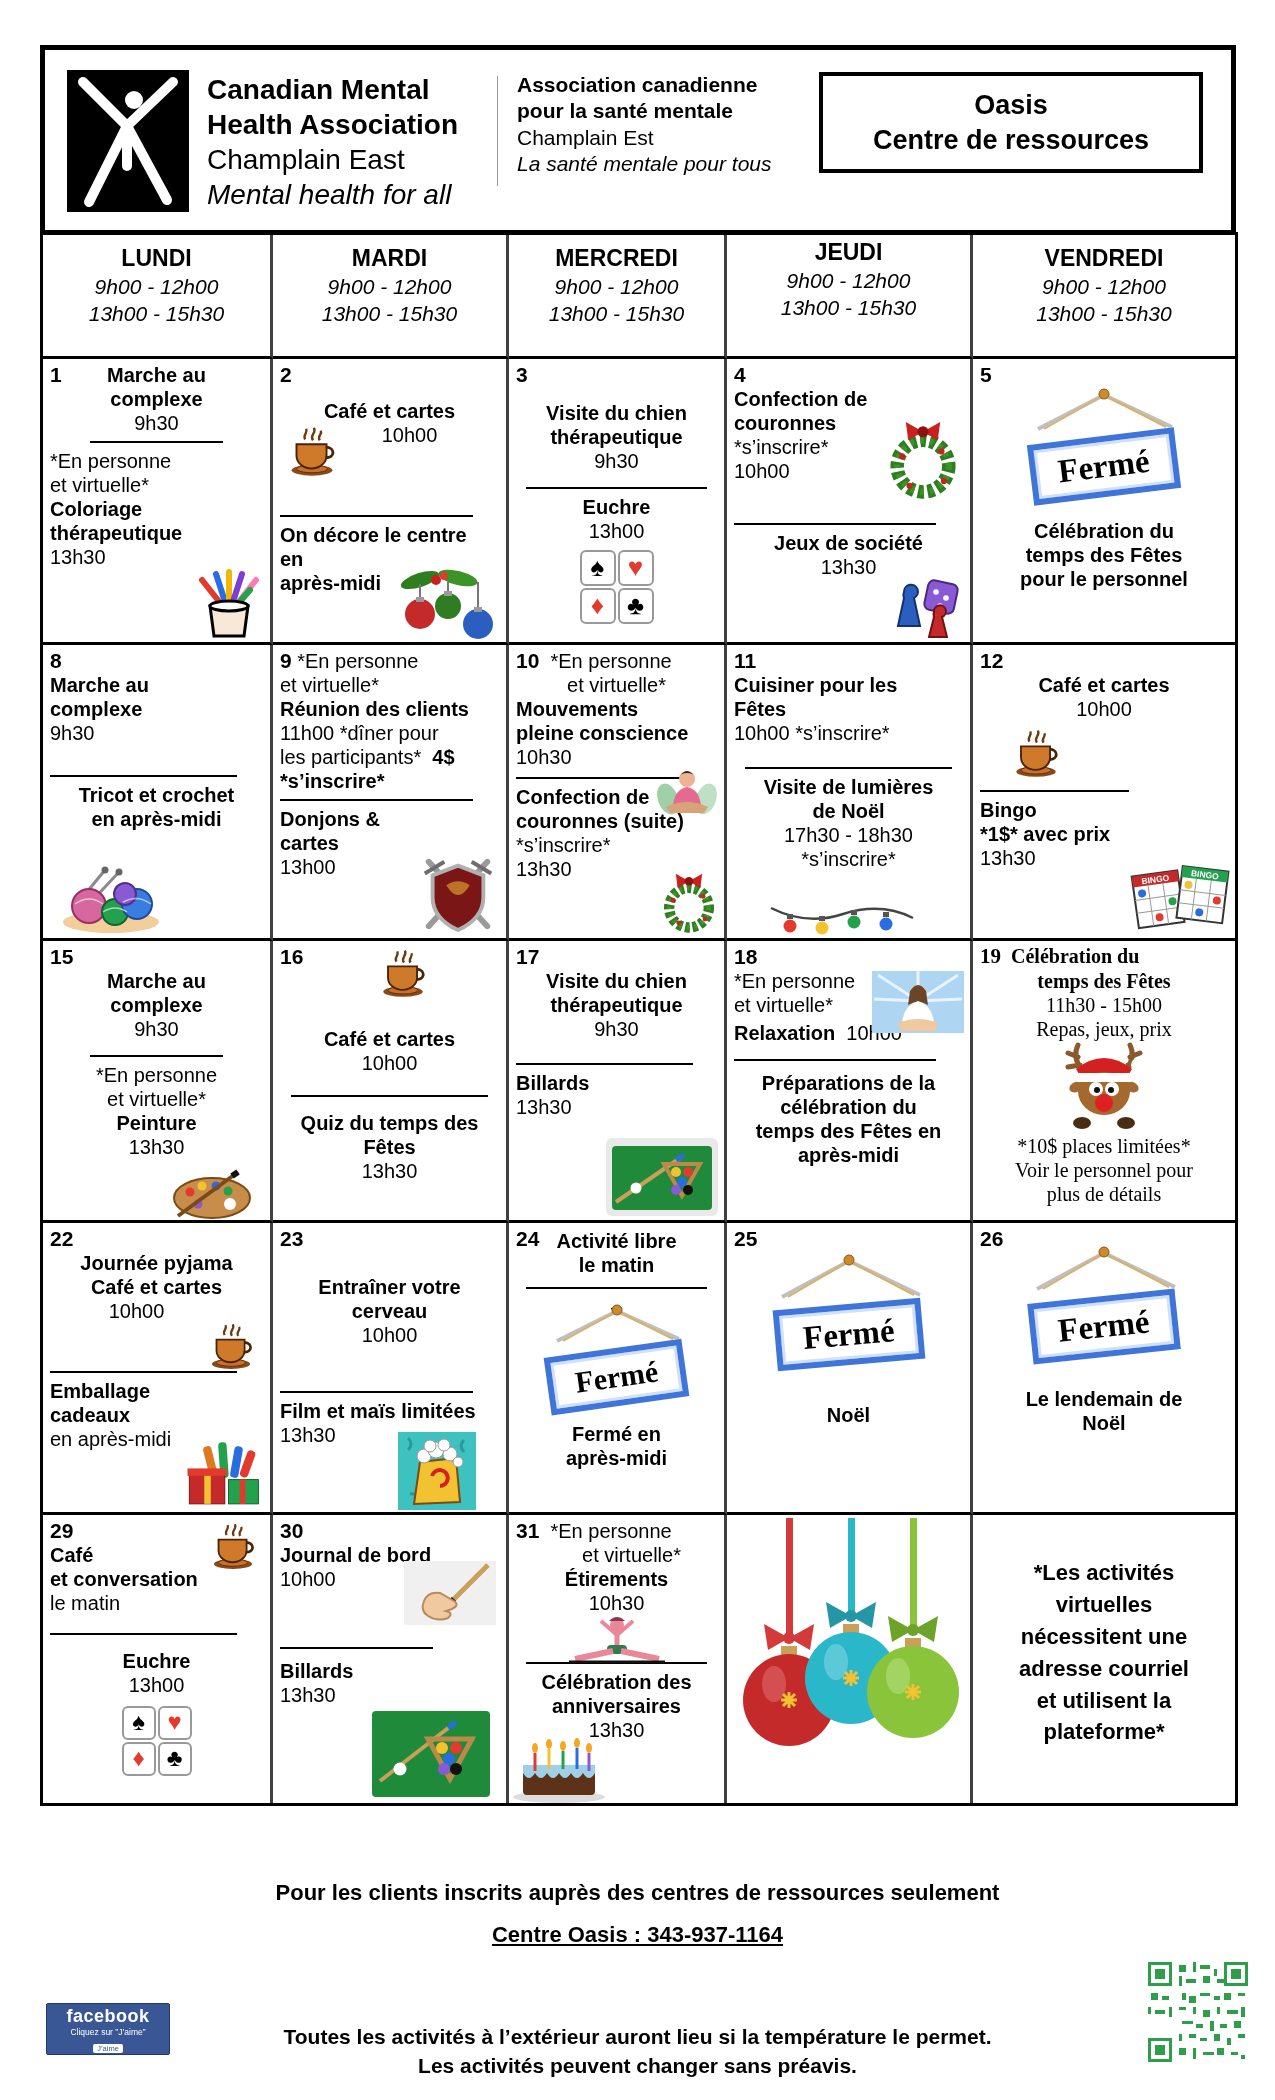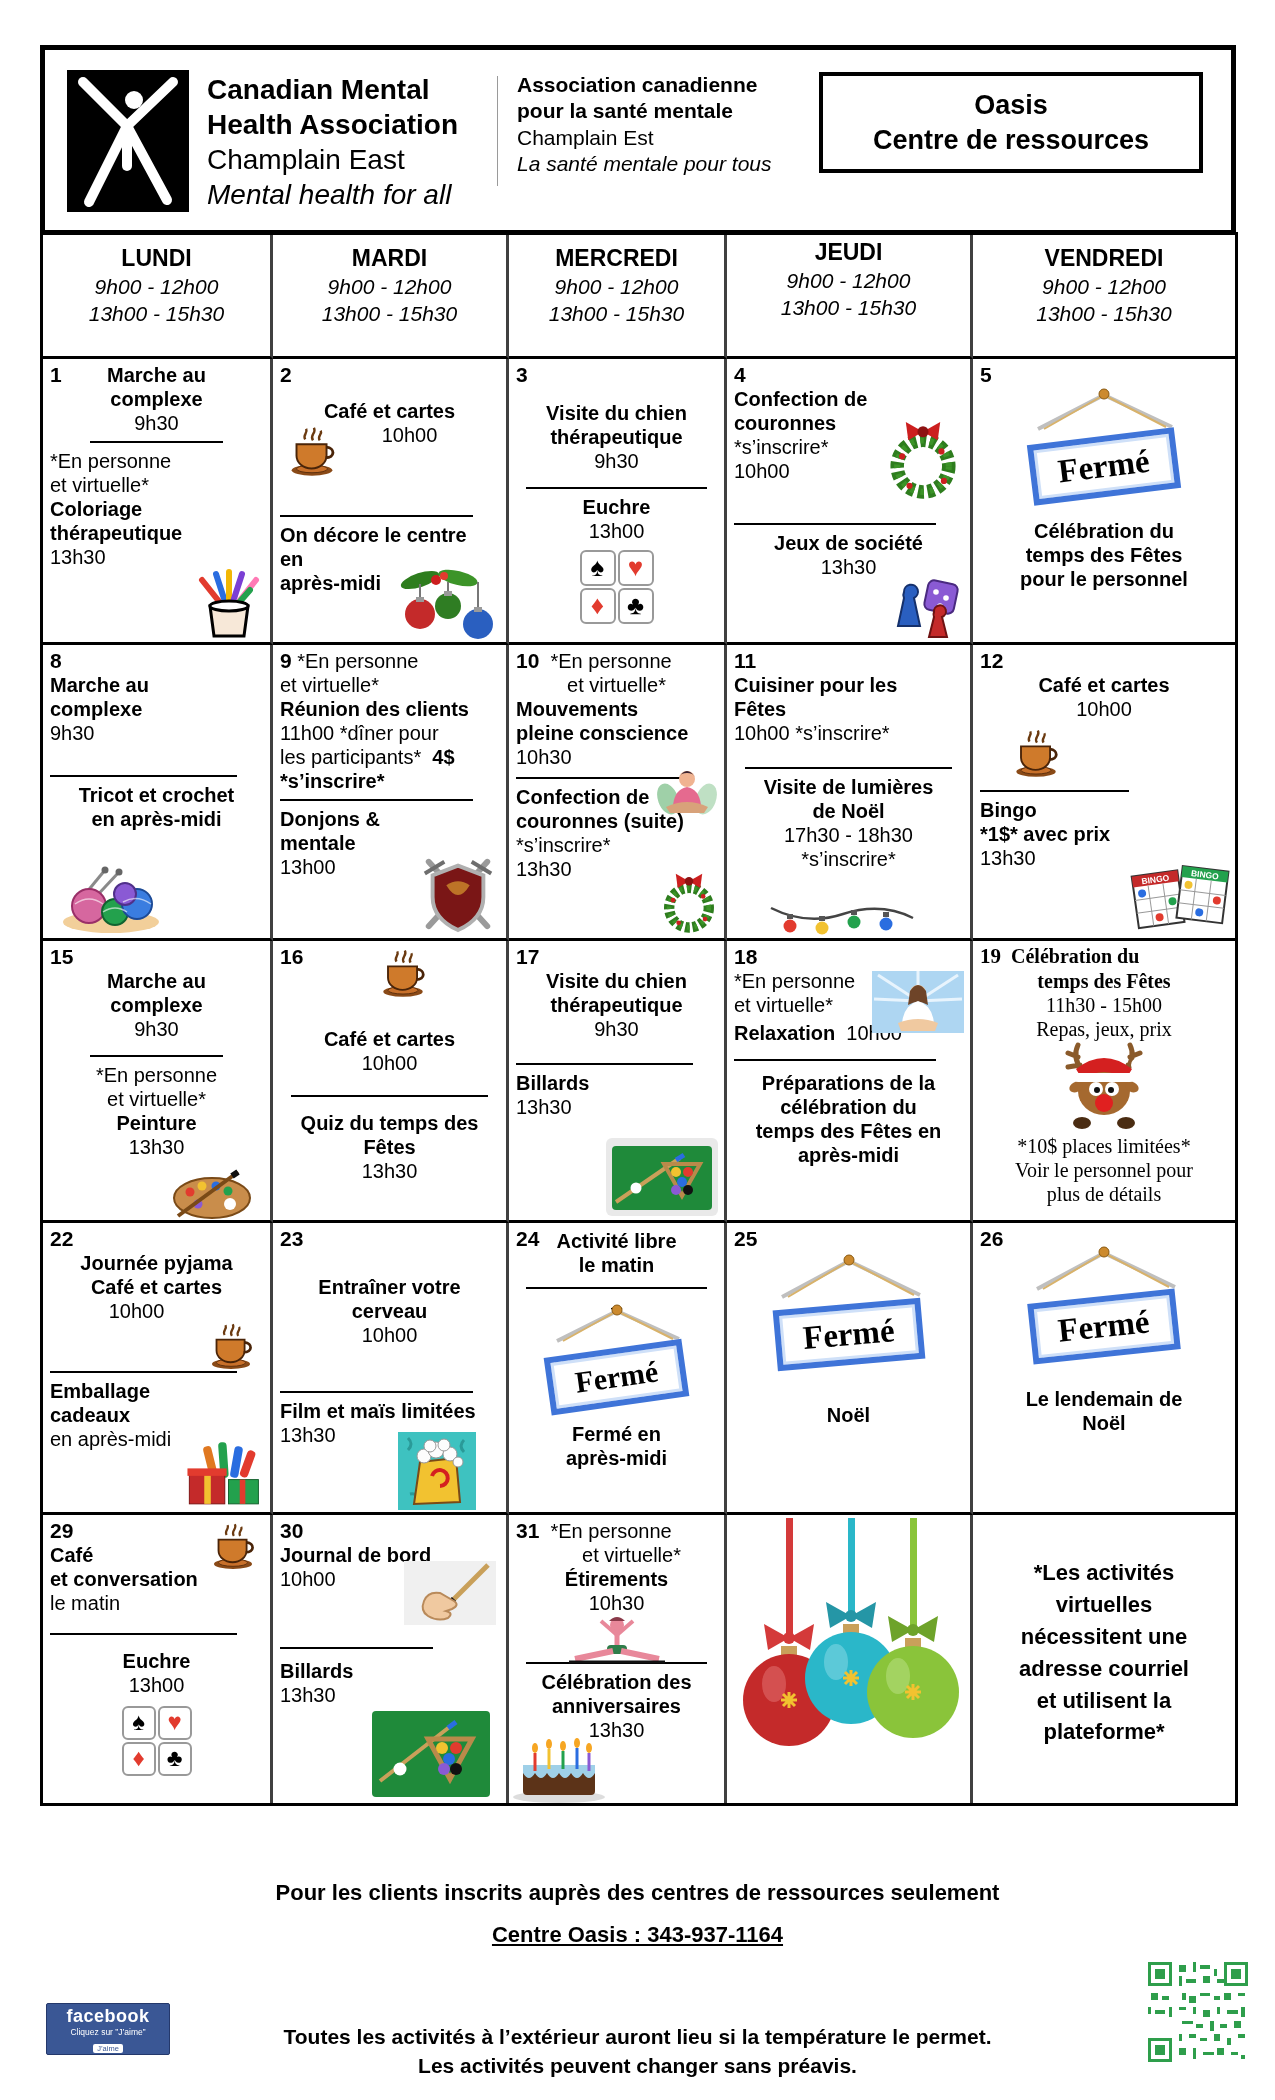--- a/index.html
+++ b/index.html
@@ -260,21 +260,21 @@
 
     <div class="cell">
       <span class="num">9</span> <span>*En personne</span>
       <span class="ln">et virtuelle*</span>
       <span class="ln b">Réunion des clients</span>
       <span class="ln">11h00  *dîner pour</span>
       <span class="ln"><span>les participants*</span>&nbsp;&nbsp;<span class="b">4$</span></span>
       <span class="ln b">*s’inscrire*</span>
       <div class="hrl"></div>
       <span class="ln b">Donjons &amp;</span>
-      <span class="ln b">mentale</span>
+      <span class="ln b">cartes</span>
       <span class="ln">13h00</span>
       <svg class="abs" style="right:6px;bottom:4px;" width="84" height="82" viewBox="0 0 84 84">
         <g stroke="#9a9a9a" stroke-width="6" stroke-linecap="round">
           <line x1="12" y1="10" x2="72" y2="76"></line>
             <line x1="72" y1="10" x2="12" y2="76"></line>
         </g>
         <g stroke="#6e6e6e" stroke-width="4">
             <line x1="8" y1="22" x2="28" y2="10"></line>
             <line x1="76" y1="22" x2="56" y2="10"></line>
           </g>

